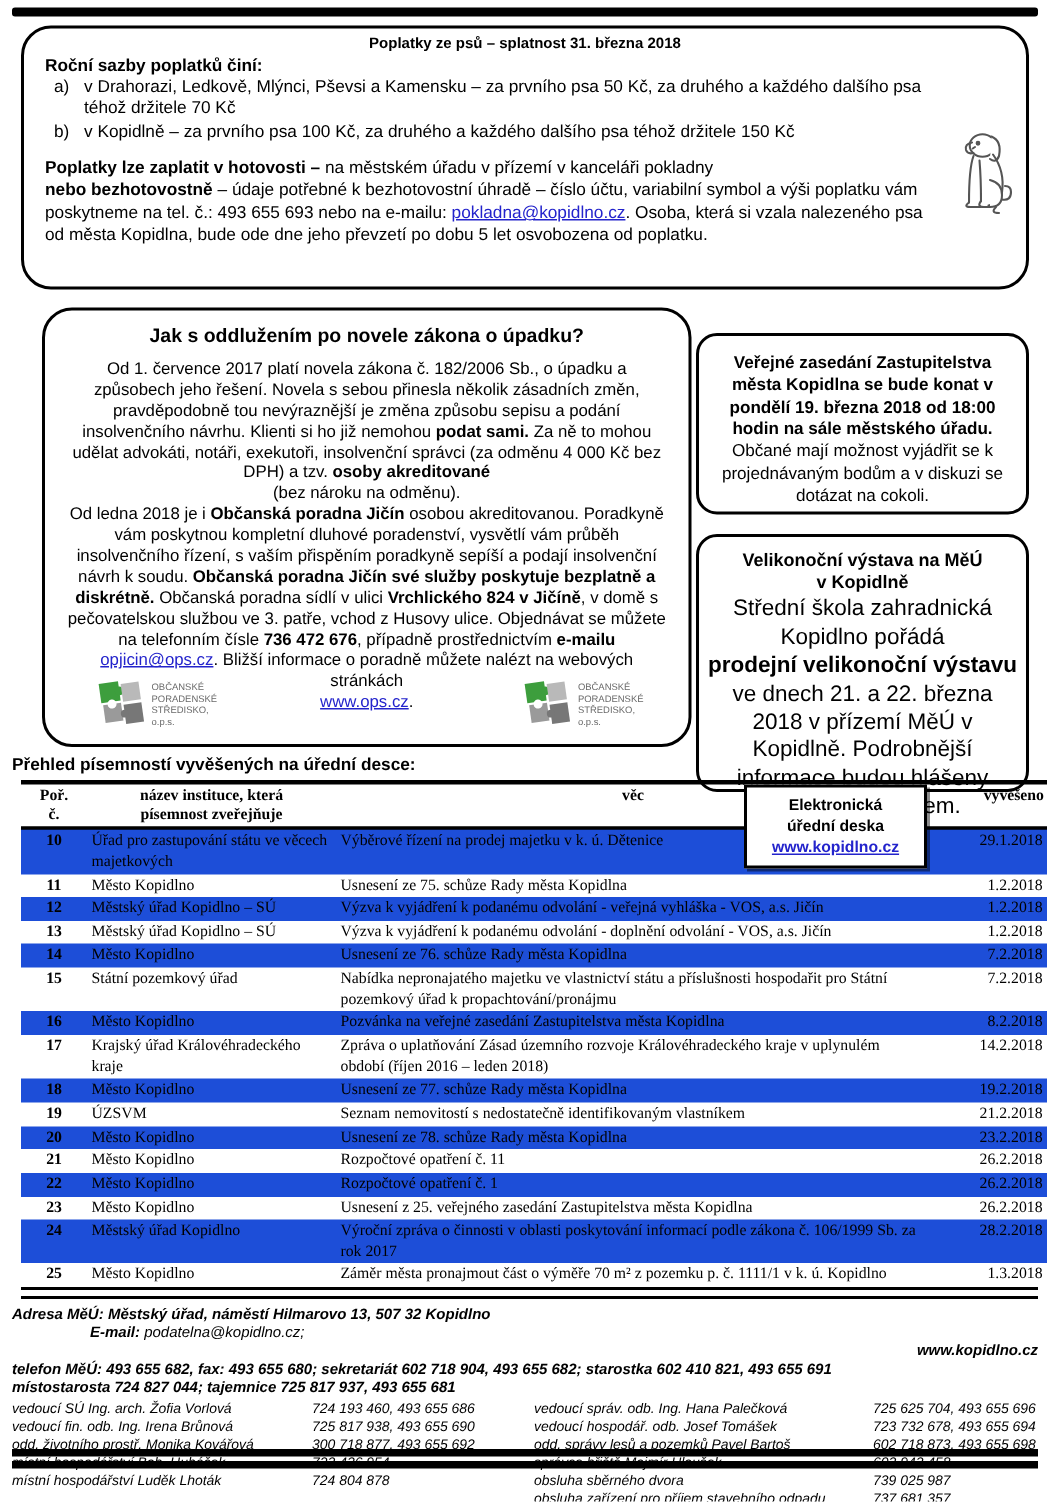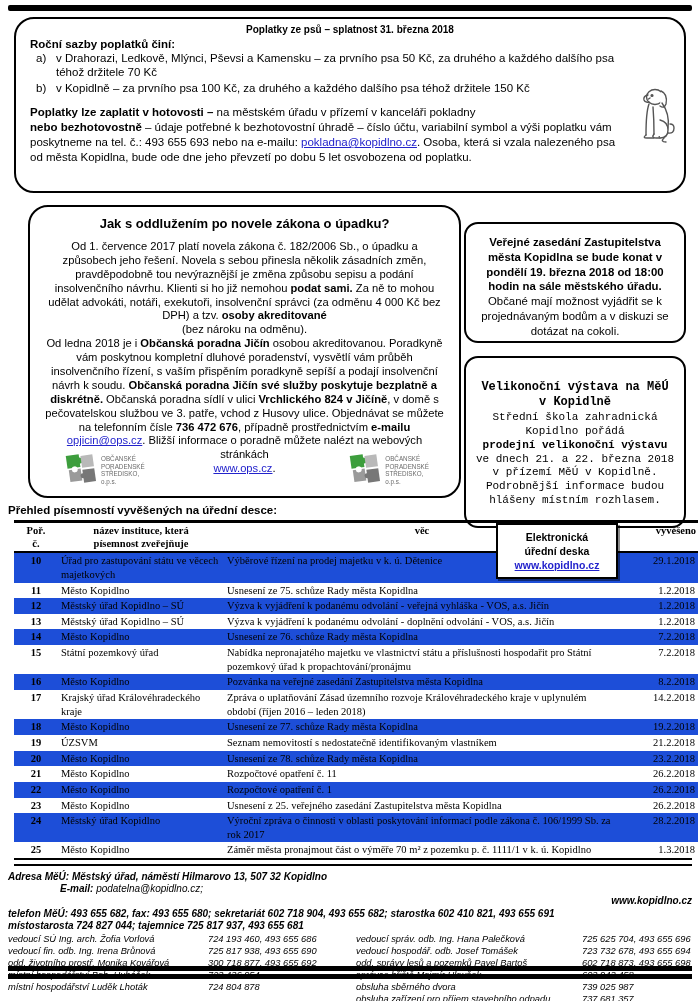--- a/index.html
+++ b/index.html
@@ -29,23 +29,23 @@
   #debt-box{left:28px;top:205px;width:433px;height:293px;padding:9px 15px;text-align:center;}
   #debt-box .title{font-weight:700;font-size:13px;margin-bottom:9px;}
   #debt-box .para{font-size:11.2px;line-height:1.24;}
   .ops-logo{position:absolute;bottom:5px;display:flex;align-items:flex-start;gap:3px;}
   .ops-logo.left{left:34px;}
   .ops-logo.right{right:30px;}
   .ops-caption{font-size:6.3px;color:#6a6a6a;text-align:left;line-height:1.2;padding-top:4px;}
 
   
   #council-box{left:464px;top:222px;width:222px;height:121px;border-radius:14px;padding:11px 8px;text-align:center;font-size:11.4px;line-height:1.3;}
-  #easter-box{left:464px;top:356px;width:222px;height:172px;border-radius:14px;padding:22px 6px;text-align:center;font-family:Liberation Mono, monospace;}
+  #easter-box{left:464px;top:356px;width:222px;height:172px;border-radius:14px;padding:8px 6px;text-align:center;}
   #easter-box .title{font-weight:700;font-size:12px;line-height:1.25;}
-  #easter-box .lines{font-size:11px;line-height:1.26;margin-top:1px;}
+  #easter-box .lines{font-size:15px;line-height:1.26;margin-top:1px;}
 
   
   #board{position:absolute;left:8px;top:504px;width:684px;}
   #board-heading{font-weight:700;font-size:11.5px;margin:0 0 4px 0;}
   table{border-collapse:collapse;width:678px;margin-left:6px;font-family:"Liberation Serif",serif;font-size:10.5px;table-layout:fixed;}
   thead tr{border-top:3px solid #000;border-bottom:2px solid #000;}
   th{font-weight:700;white-space:pre-line;vertical-align:top;padding:1px 2px;line-height:1.25;}
   th.c1{width:40px;} th.c2{width:162px;} th.c3{width:392px;} th.c4{width:74px;text-align:right;}
   td{vertical-align:top;padding:1px 3px;line-height:1.3;}
   td.num{font-weight:700;text-align:center;}

